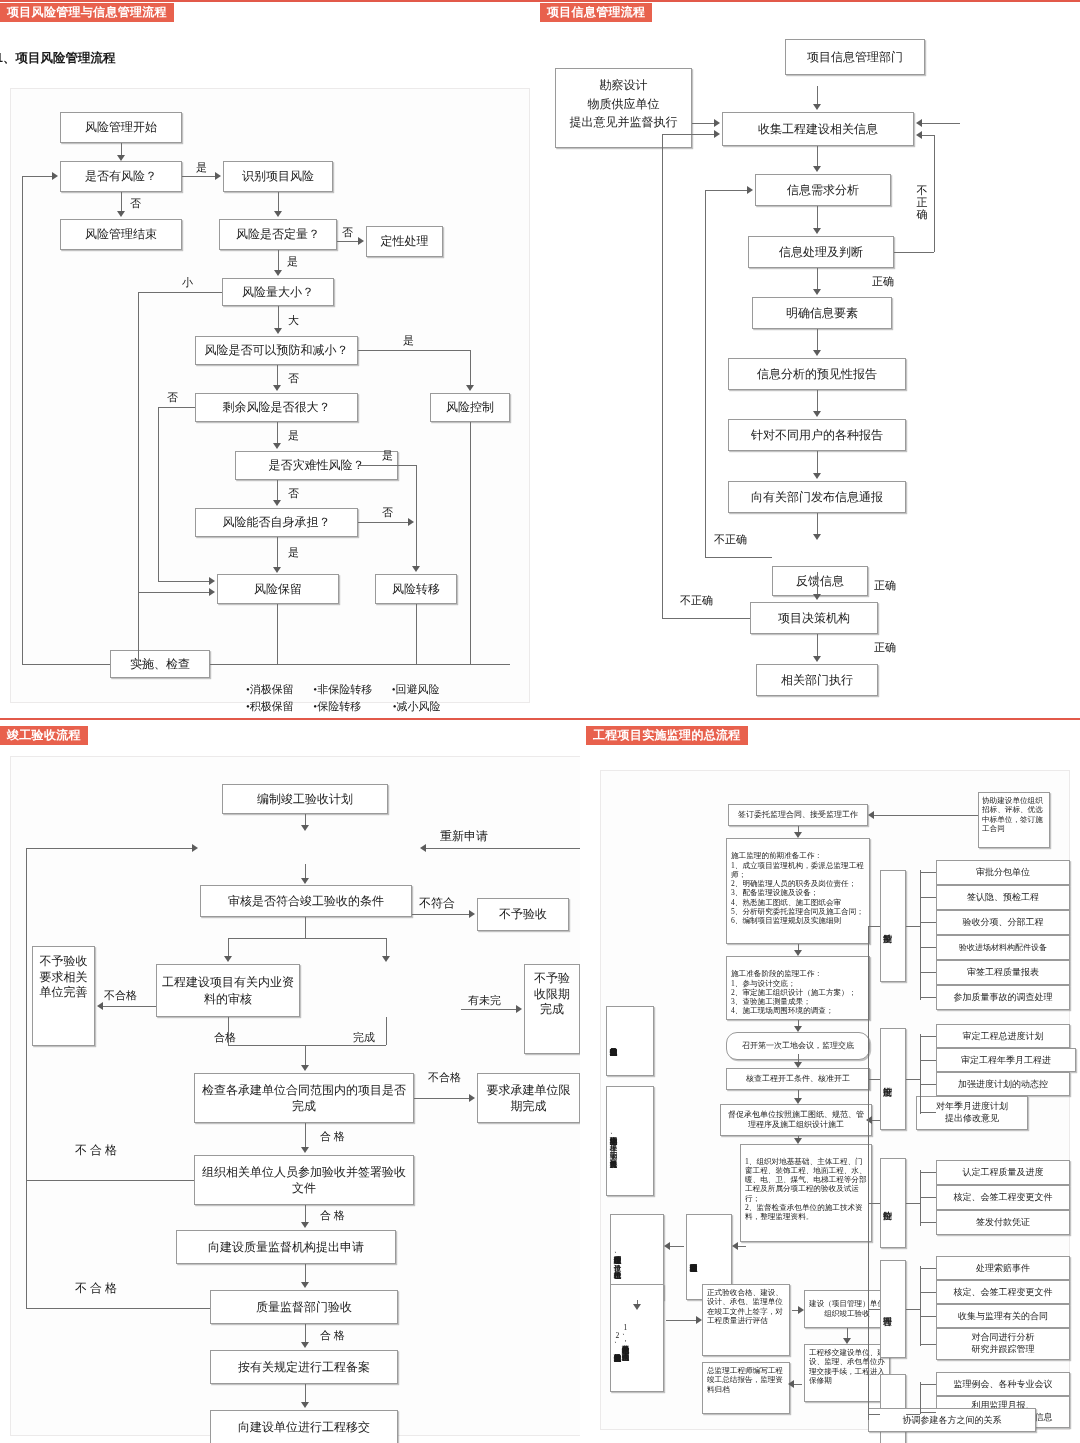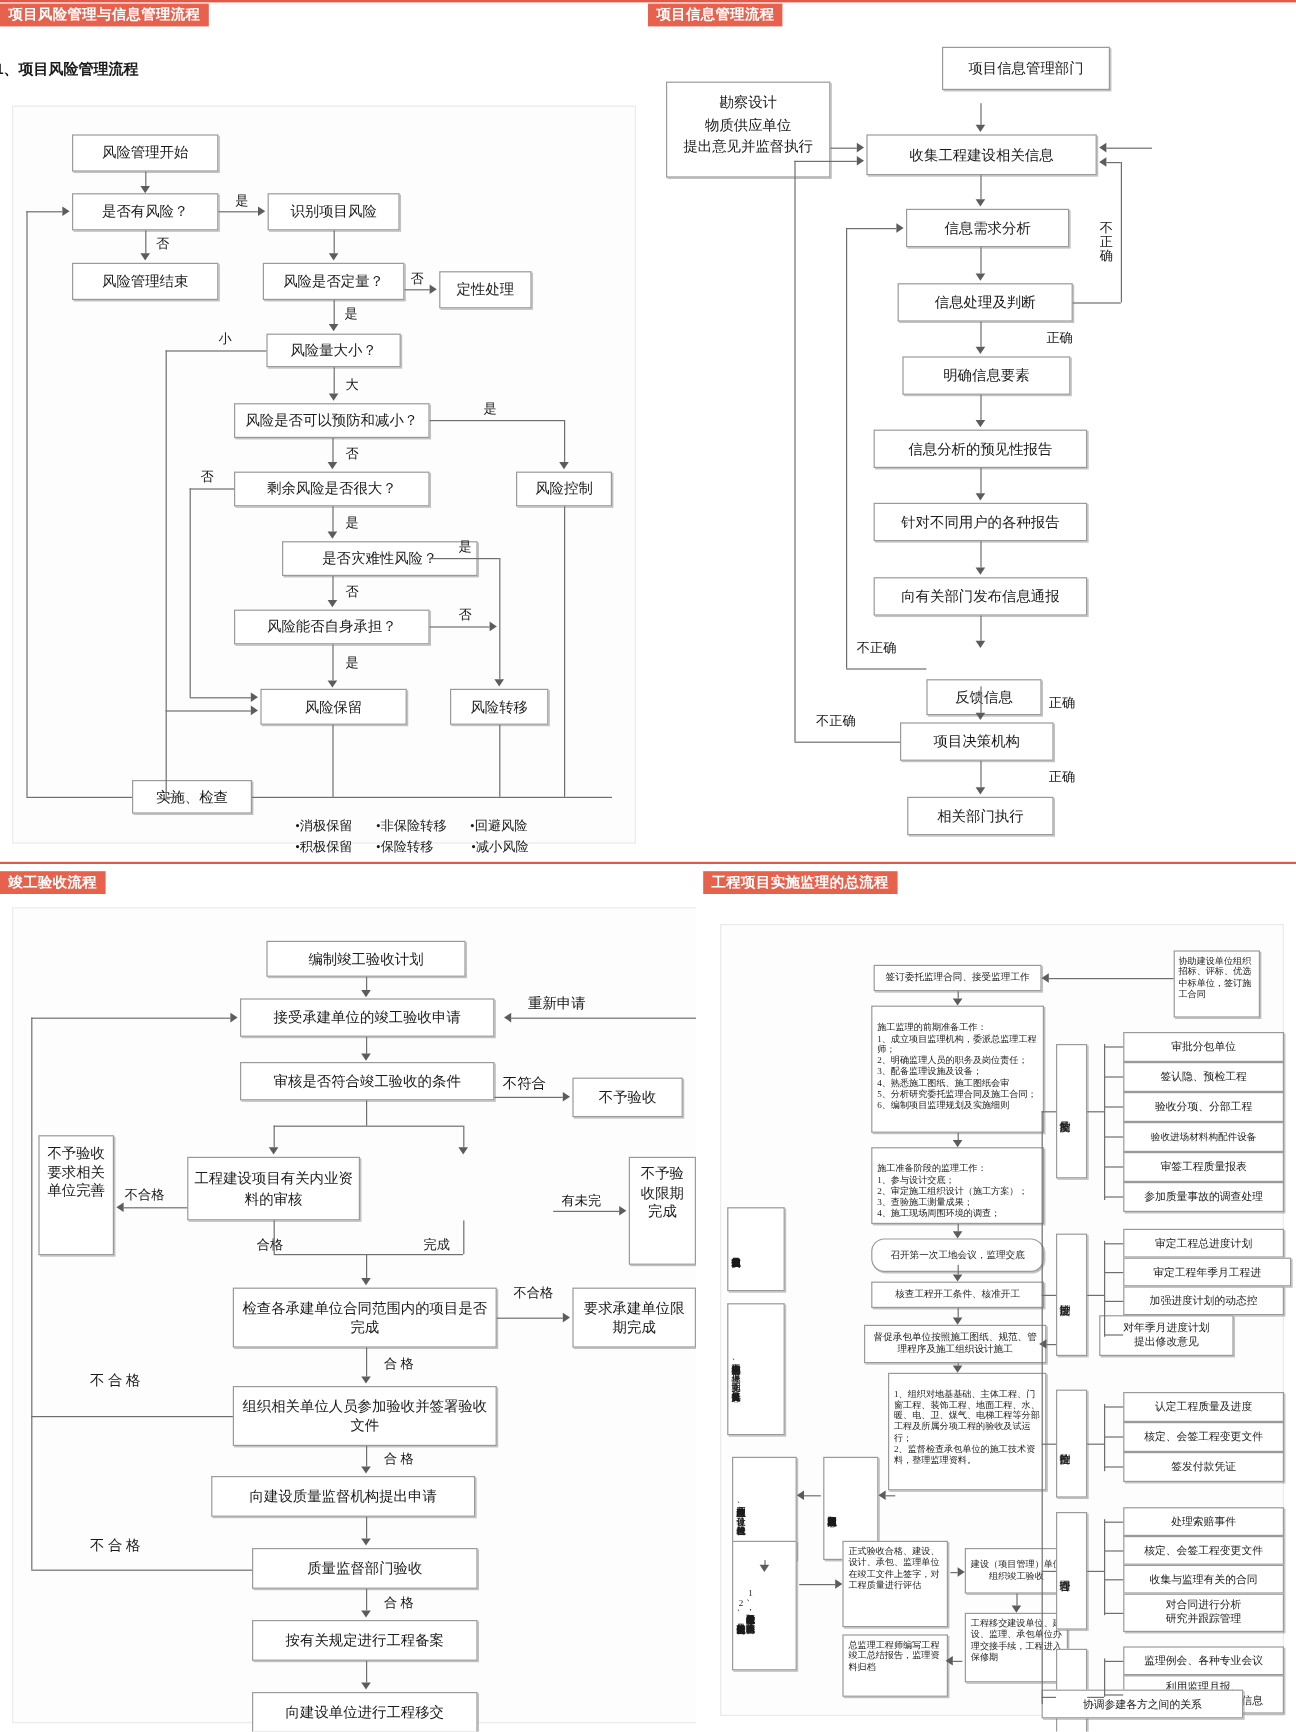--- a/index.html
+++ b/index.html
@@ -241,21 +241,20 @@
   <div class="arw d" style="left:273px;top:656px;"></div>
 </div>
 
 <div class="panel" style="left:0;top:718px;width:580px;height:725px;">
   <div class="panel-topline"></div>
   <div class="badge" style="left:0;top:8px;">竣工验收流程</div>
 
   <div class="canvas" style="left:10px;top:38px;width:600px;height:680px;"></div>
 
   <div class="bx f12" style="left:222px;top:66px;width:166px;height:30px;">编制竣工验收计划</div>
-  <div class="bx f12" style="left:200px;top:114px;width:212px;height:32px;">接受承建单位的竣工验收申请</div>
   <div class="bx f12" style="left:200px;top:167px;width:212px;height:32px;">审核是否符合竣工验收的条件</div>
   <div class="bx f12" style="left:477px;top:180px;width:92px;height:33px;">不予验收</div>
 
   <div class="bx ml f12" style="left:32px;top:228px;width:63px;height:100px;padding-top:7px;line-height:1.3;text-align:center;">
     <span>不予验收要求相关单位完善</span>
   </div>
   <div class="bx ml f12" style="left:156px;top:246px;width:144px;height:53px;display:flex;align-items:center;justify-content:center;text-align:center;line-height:1.35;">
     <span>工程建设项目有关内业资料的审核</span>
   </div>
   <div class="bx ml f12" style="left:524px;top:246px;width:56px;height:90px;padding-top:6px;text-align:center;line-height:1.3;">

